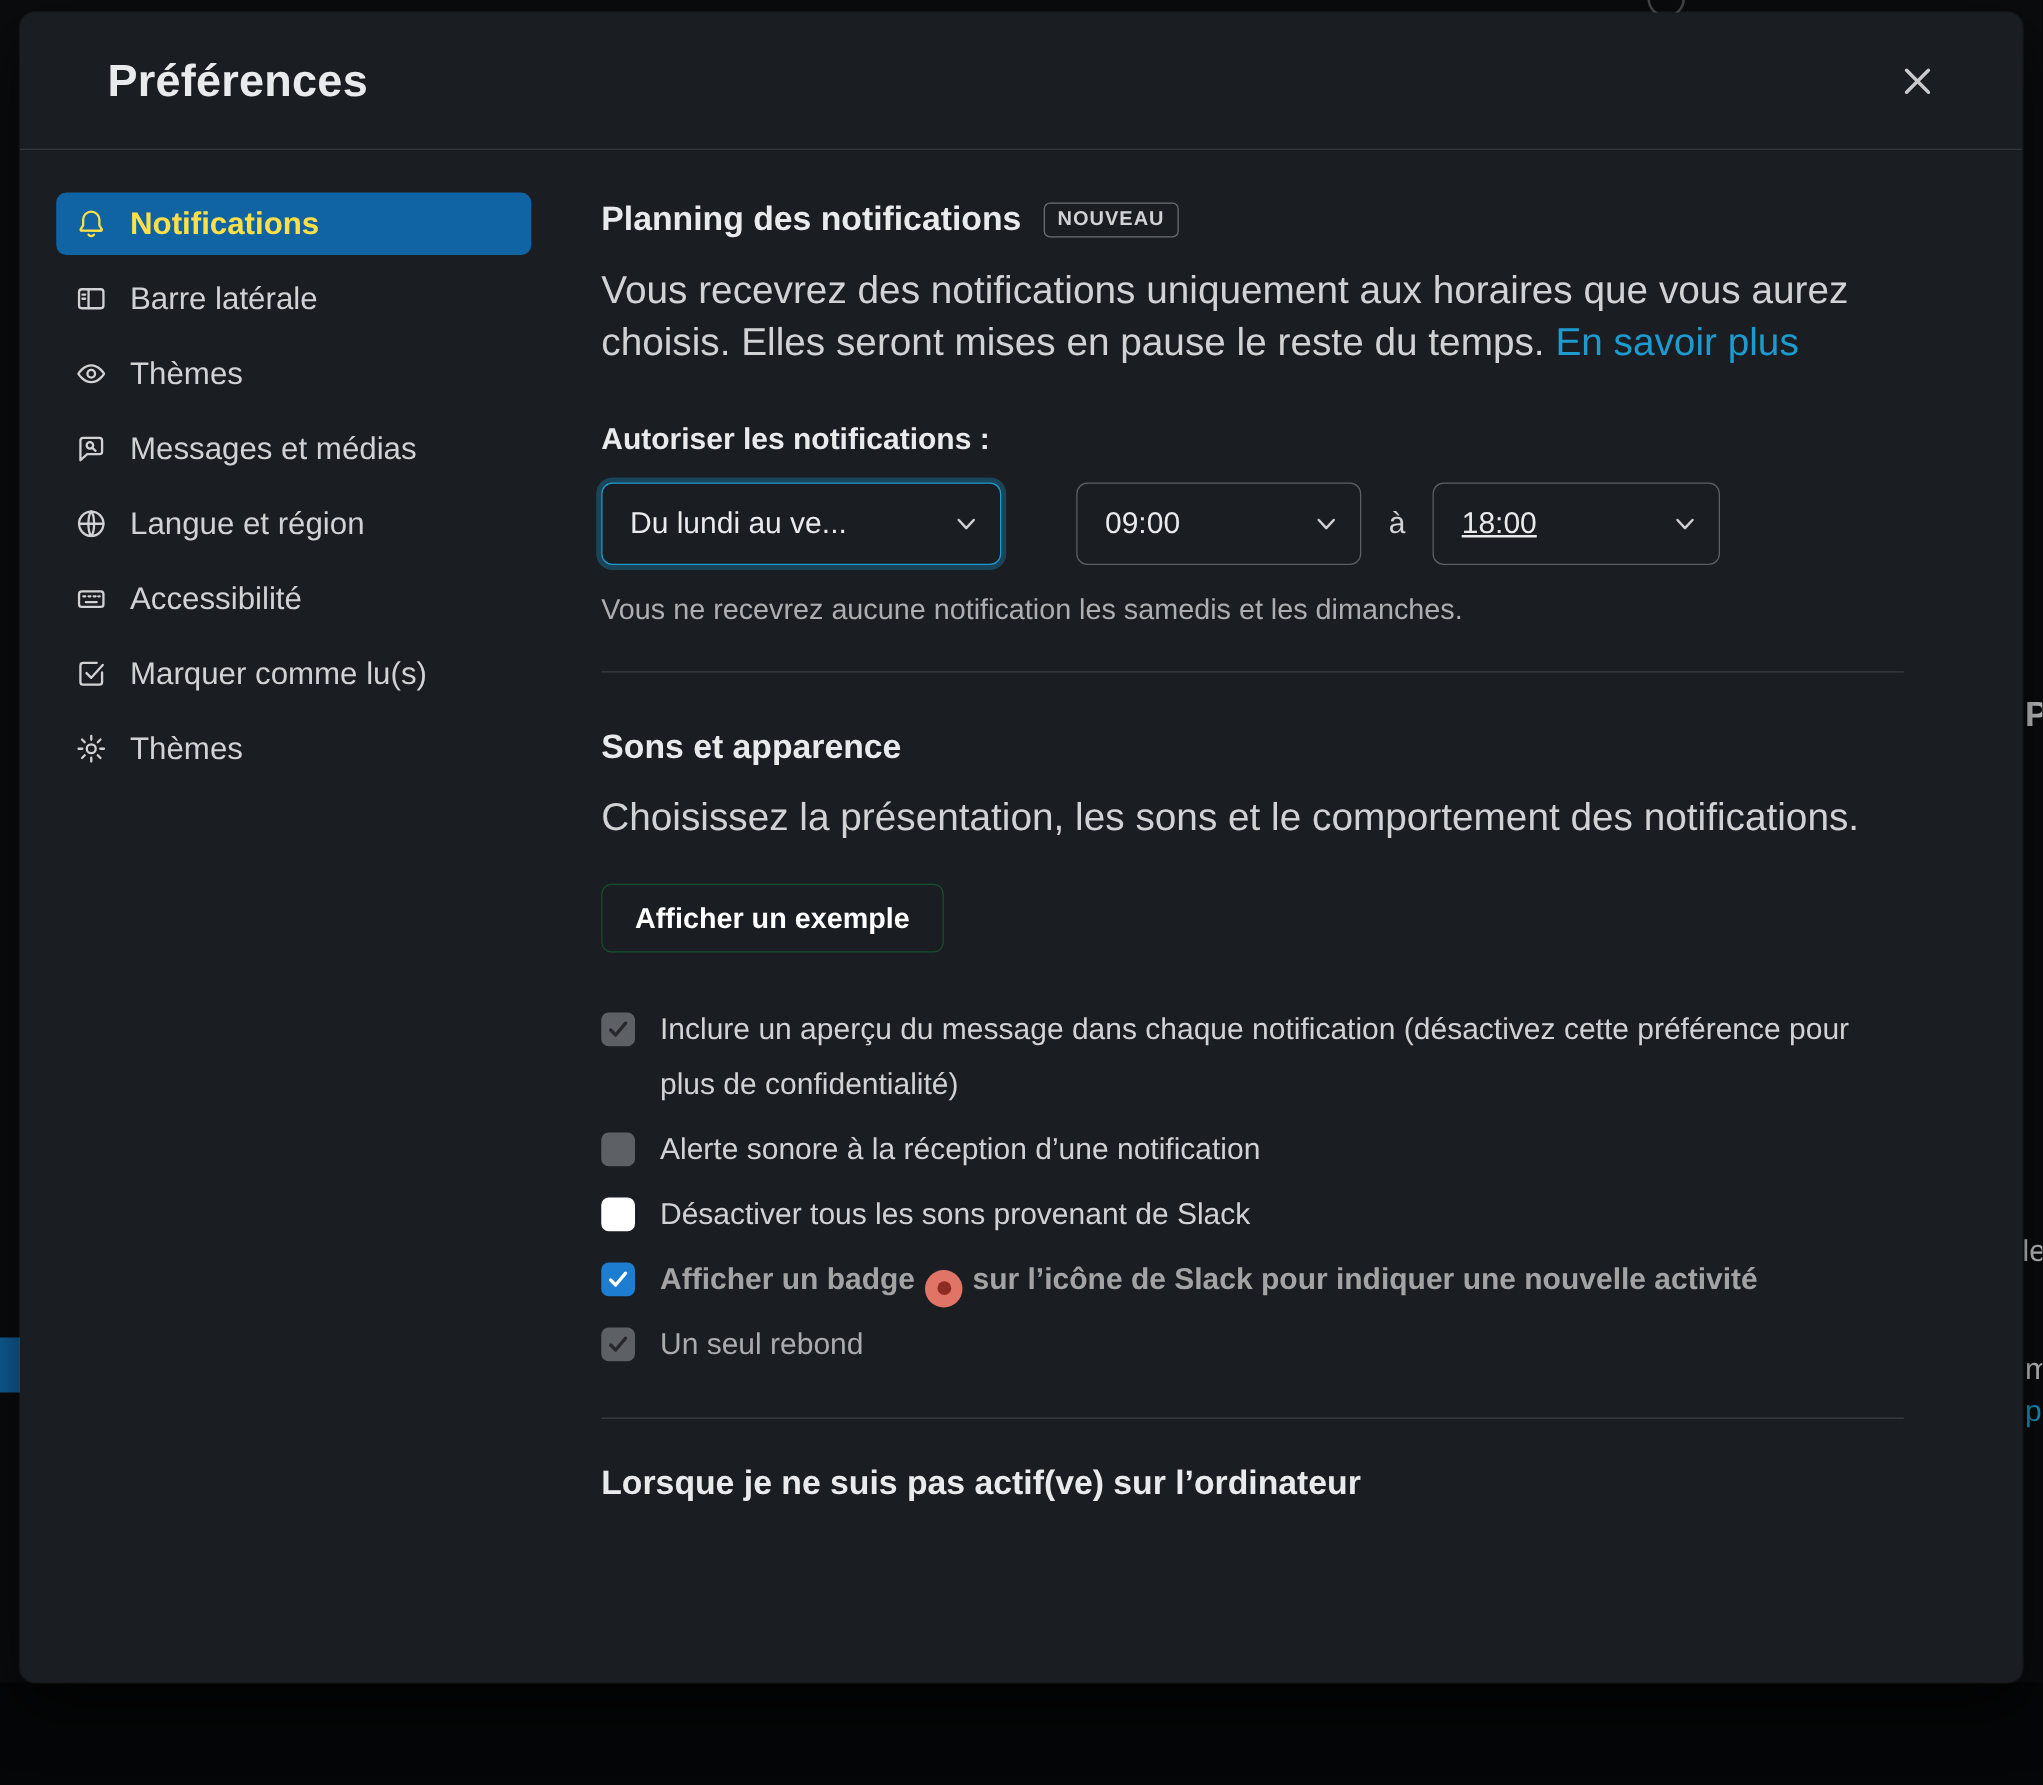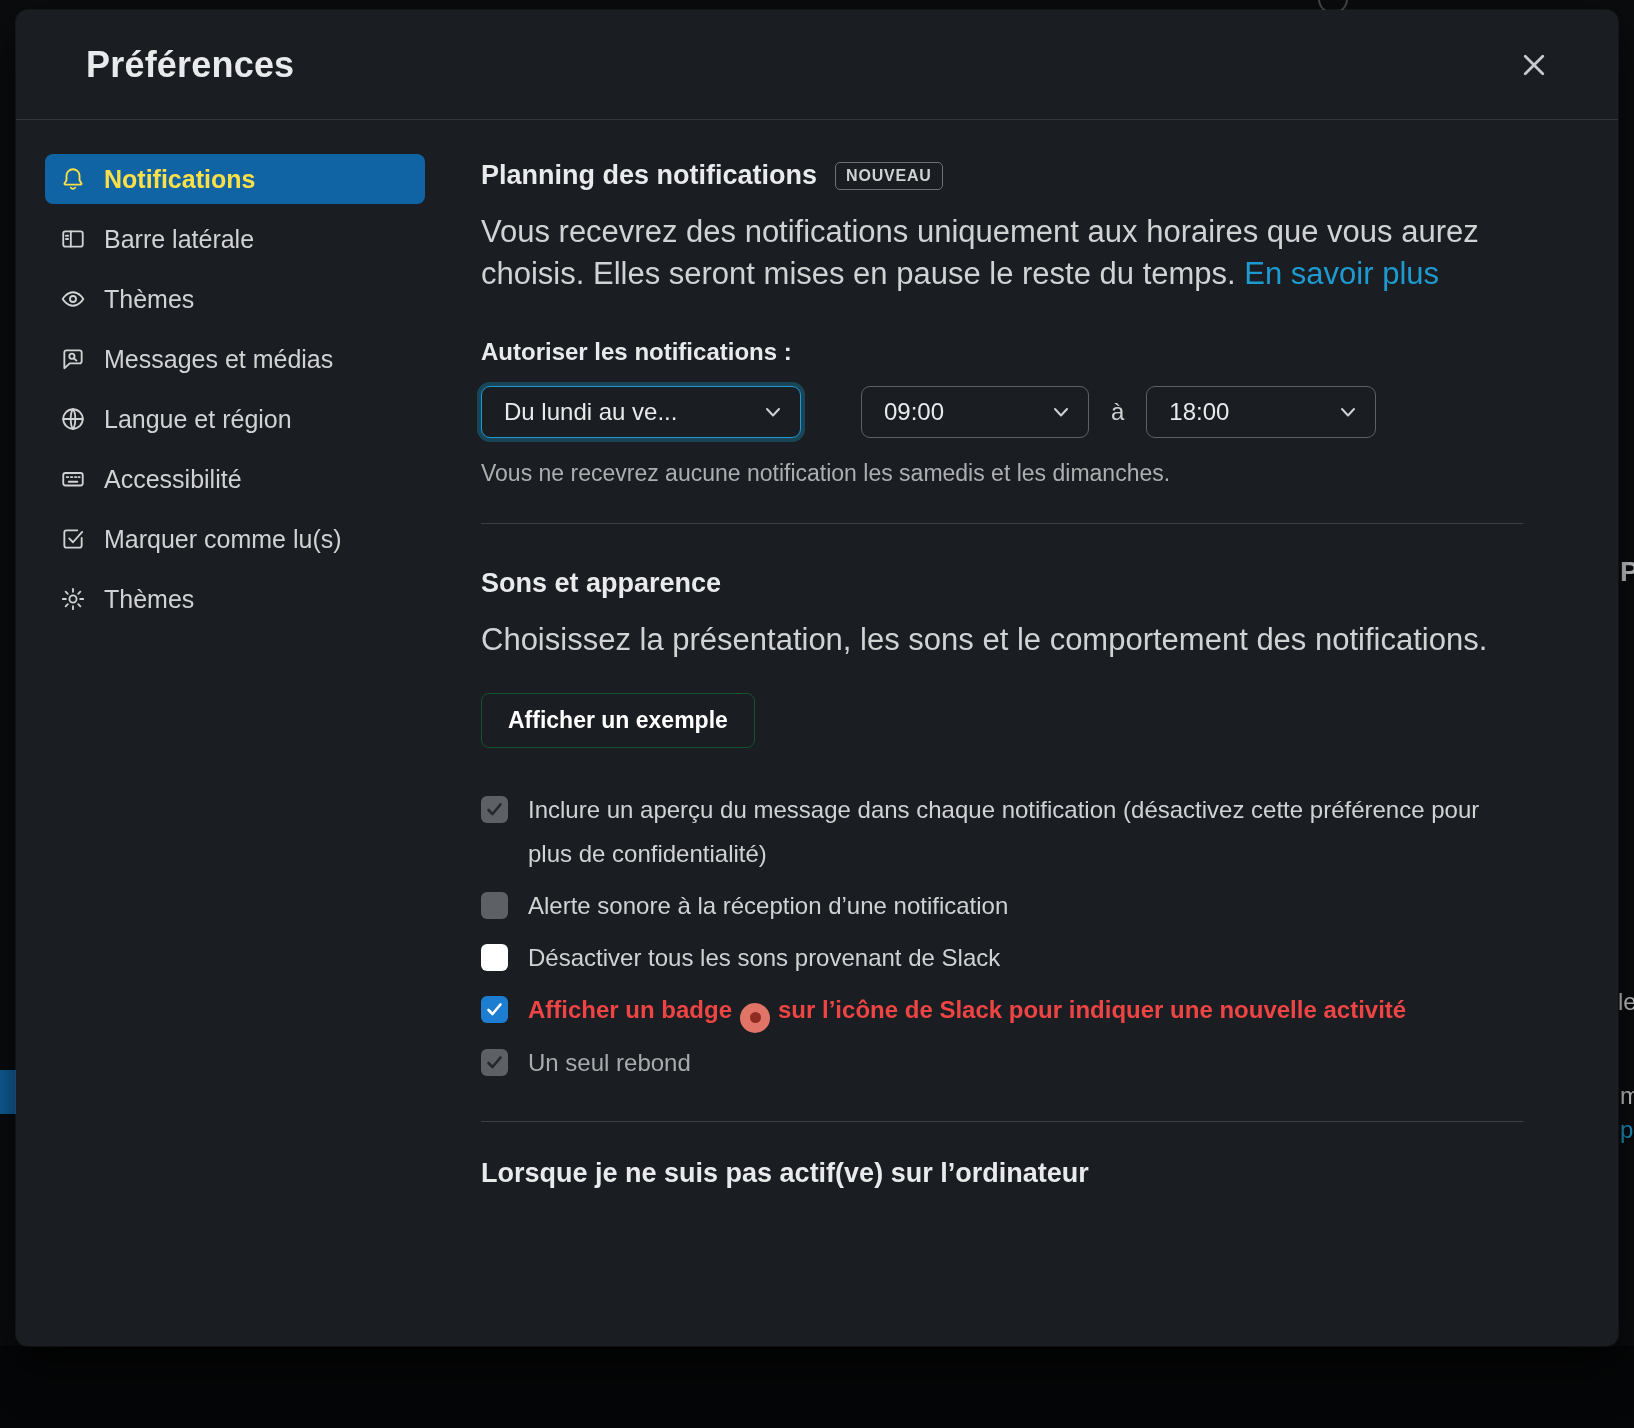--- a/index.html
+++ b/index.html
@@ -58,28 +58,28 @@
     border:1px solid #6e7174; border-radius:5px; padding:5px 10px; line-height:1;
   }
   .para{ margin-top:20px; font-size:31px; line-height:42px; color:#d1d2d3; max-width:1045px; }
   .link{ color:#1d9bd1; text-decoration:none; cursor:pointer; }
 
   .allow-label{ margin-top:43px; font-size:24px; font-weight:700; color:#e9eaeb; }
 
   .selects-row{ margin-top:20px; display:flex; align-items:center; }
   .select{
     display:flex; align-items:center; justify-content:space-between;
-    height:52px; border:1px solid #5d6064; border-radius:9px;
+    height:66px; border:1px solid #5d6064; border-radius:9px;
     padding:0 16px 0 22px; font-size:24px; color:#e9eaeb; background:#1a1d21; cursor:pointer;
   }
   .select .chev{ width:22px; height:22px; stroke:#cfd0d2; fill:none; stroke-width:2; stroke-linecap:round; stroke-linejoin:round; margin-left:14px; }
   .select.focused{ border-color:#1d9bd1; box-shadow:0 0 0 4px rgba(29,155,209,.32); }
   .select-day{ width:320px; }
   .select-start{ width:228px; margin-left:60px; }
-  .select-end{ width:230px; }
+  .select-end{ width:230px;text-decoration:underline; }
   .between-label{ margin:0 22px; font-size:24px; color:#d1d2d3; }
 
   .helper-text{ margin-top:22px; font-size:23px; color:#adaeb0; }
 
   .divider{ margin-top:36px; border:none; border-top:1px solid #3c3f43; width:100%; }
 
   .sounds-heading{ margin-top:44px; }
   .example-btn{
     margin-top:32px; display:inline-block;
     background:transparent; color:#ffffff; font-size:23px; font-weight:700;
@@ -92,21 +92,21 @@
   .checkbox{
     width:27px; height:27px; border-radius:6px; background:#ffffff;
     flex-shrink:0; margin-top:8px; display:flex; align-items:center; justify-content:center; cursor:pointer;
   }
   .checkbox .tick{ display:none; width:19px; height:19px; fill:none; stroke-width:2.6; stroke-linecap:round; stroke-linejoin:round; }
   .check-row.disabled .checkbox{ background:#5d6064; }
   .check-row.checked.disabled .checkbox .tick{ display:block; stroke:#26282c; }
   .check-row.checked:not(.disabled) .checkbox{ background:#1d7ed1; }
   .check-row.checked:not(.disabled) .checkbox .tick{ display:block; stroke:#ffffff; }
   .check-label{ font-size:24px; line-height:44px; color:#d1d2d3; max-width:995px; }
-  .check-row.bold .check-label{ font-weight:700; color:#ef4444; }
+  .check-row.bold .check-label{ font-weight:700; color:#a3a3a3; }
   .check-row.dim .check-label{ color:#a9abad; }
 
   .badge-dot{
     display:inline-flex; vertical-align:-5px; margin:0 8px;
     width:30px; height:30px; border-radius:50%; background:#e07466;
     align-items:center; justify-content:center;
   }
   .badge-dot::after{ content:""; width:11px; height:11px; border-radius:50%; background:#8e2b22; }
 
   .cutoff-heading{ margin-top:36px; font-size:27px; font-weight:700; color:#e9eaeb; }

